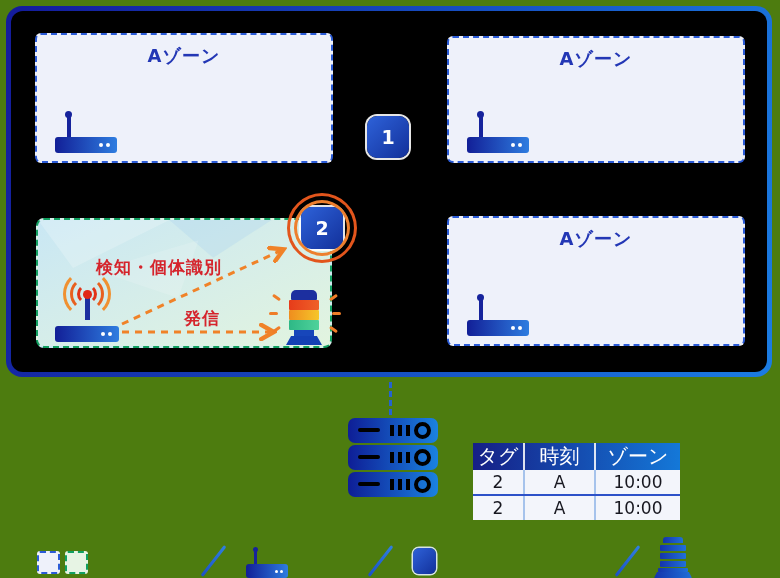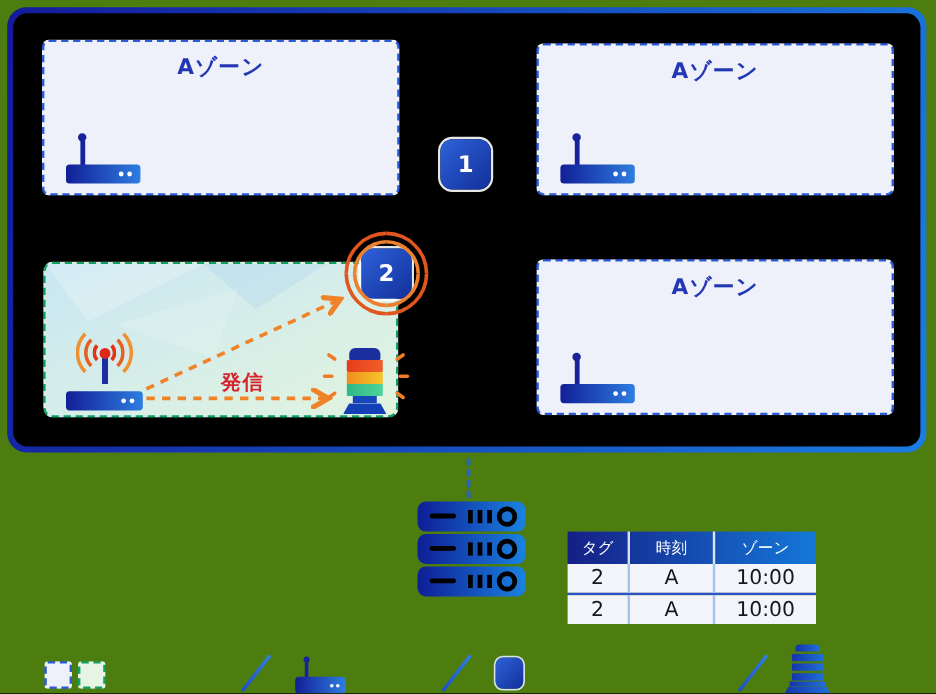--- a/index.html
+++ b/index.html
@@ -82,21 +82,21 @@
   .b1{left:42px;} .b2{left:50px;} .b3{left:58px;}
   .s-ring{position:absolute;right:7px;top:4px;width:17px;height:17px;border-radius:50%;
           border:4px solid #000;box-sizing:border-box;}
 
   .connector{position:absolute;left:389px;top:382px;height:33px;border-left:3px dashed #2563cf;}
 
   
   .log-table{position:absolute;left:473px;top:443px;width:207px;}
   .t-head{display:grid;grid-template-columns:52px 71px 84px;height:27px;
           background:linear-gradient(90deg,#161f86,#1478d8);}
-  .t-head .cell{display:flex;align-items:center;justify-content:center;color:#fff;font-size:13px;
+  .t-head .cell{display:flex;align-items:center;justify-content:center;color:#fff;font-size:20px;
                 border-right:2px solid rgba(255,255,255,.85);box-sizing:border-box;}
   .t-head .cell:last-child{border-right:none;}
   .t-row{display:grid;grid-template-columns:52px 71px 84px;height:24px;background:#f3f5fb;}
   .t-row .cell{display:flex;align-items:center;justify-content:center;color:#17171f;font-size:17px;
                border-right:2px solid #a6c3ec;box-sizing:border-box;}
   .t-row .cell:last-child{border-right:none;}
   .t-sep{height:2px;background:#2d51c8;}
 
   
   .lg-box{position:absolute;width:23px;height:23px;box-sizing:border-box;border-radius:3px;}
@@ -179,20 +179,21 @@
     <svg class="hl-svg">
       <defs>
         <marker id="arr" viewBox="0 0 10 10" refX="7" refY="5" markerWidth="6" markerHeight="6" orient="auto-start-reverse">
           <path d="M1,1 L8,5 L1,9" fill="none" stroke="#f08228" stroke-width="2.4" stroke-linecap="round"></path>
         </marker>
       </defs>
       <line x1="84" y1="104" x2="244" y2="30" stroke="#f08228" stroke-width="3" stroke-dasharray="7 6" marker-end="url(#arr)"></line>
       <line x1="84" y1="112" x2="234" y2="112" stroke="#f08228" stroke-width="3" stroke-dasharray="7 6" marker-end="url(#arr)"></line>
     </svg>
 
+    <div class="hl-label" style="left:58px;top:36px">検知・個体識別</div>
     <div class="hl-label" style="left:146px;top:87px">発信</div>
 
     <div class="router-big">
       <span class="rw w1"></span>
       <span class="rw w2"></span>
       <span class="rw w3"></span>
       <span class="r-stem"></span>
       <span class="r-dot"></span>
       <span class="r-body">
           <i class="r-led l1"></i>

